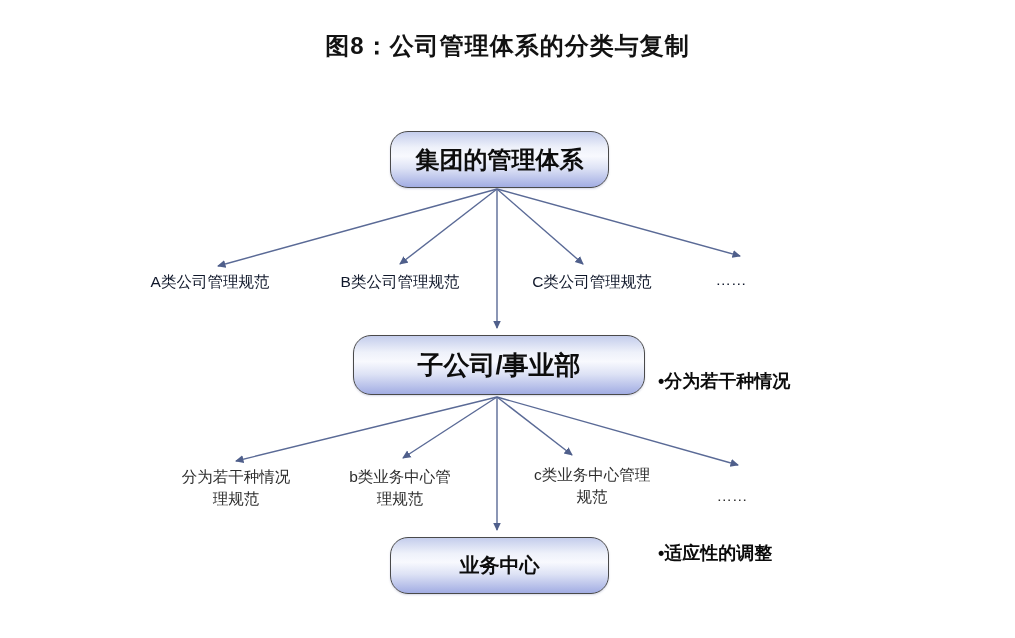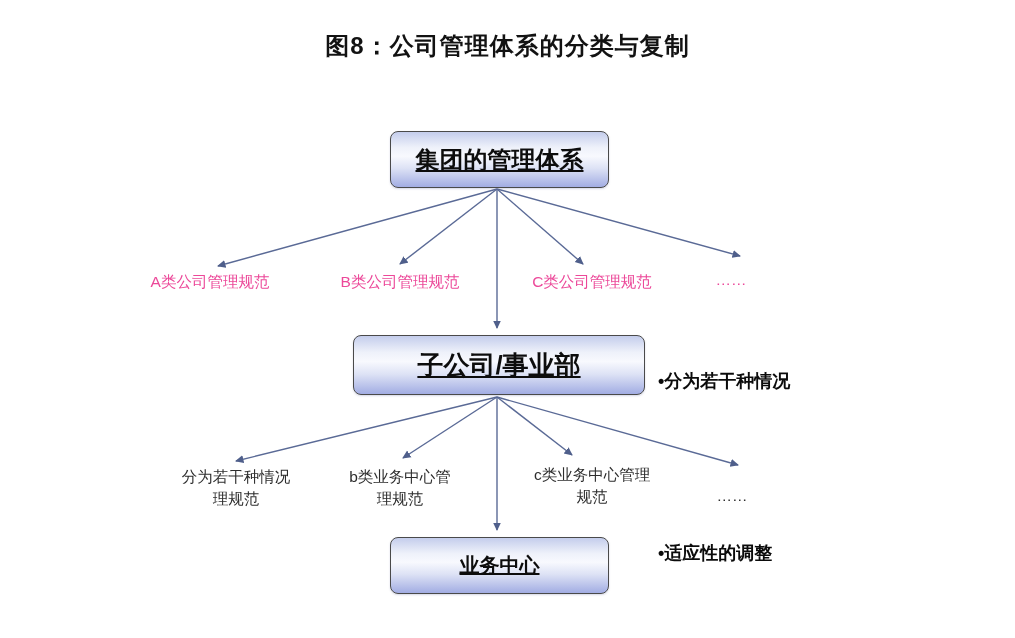--- a/index.html
+++ b/index.html
@@ -7,31 +7,31 @@
   .canvas{
     position:relative;width:1015px;height:638px;background:#ffffff;overflow:hidden;
   }
   .arrows{position:absolute;left:0;top:0;width:1015px;height:638px;pointer-events:none;}
   .title{
     position:absolute;left:0;top:30px;width:1015px;margin:0;
     text-align:center;font-size:24px;font-weight:bold;color:#121212;letter-spacing:1px;
   }
   .box{
     position:absolute;display:flex;align-items:center;justify-content:center;
-    border:1.5px solid #4a4a4a;border-radius:8px;
+    border:1.5px solid #4a4a4a;border-radius:18px;
     background:linear-gradient(180deg,#c4cdec 0%,#eef1fa 28%,#f8f9fe 44%,#dde2f5 66%,#a2ade3 100%);
     box-shadow:0 1px 2px rgba(90,100,160,0.25);
-    color:#0d0d0d;font-weight:bold;text-align:right;text-decoration:underline;
+    color:#0d0d0d;font-weight:bold;text-align:right;
   }
   .box-root{left:390px;top:131px;width:217px;height:55px;font-size:24px;}
   .box-mid{left:353px;top:335px;width:290px;height:58px;font-size:26px;}
   .box-bottom{left:390px;top:537px;width:217px;height:55px;font-size:20px;}
   .lbl{
     position:absolute;transform:translateX(-50%);
-    font-size:15.5px;color:#ec4899;white-space:nowrap;text-align:center;line-height:20px;
+    font-size:15.5px;color:#0f172a;white-space:nowrap;text-align:center;line-height:20px;
   }
   .lbl2{
     position:absolute;transform:translateX(-50%);
     font-size:15.5px;color:#2d2d2d;text-align:center;line-height:22px;white-space:nowrap;
   }
   .note{
     position:absolute;font-size:18px;font-weight:bold;color:#0b0b0b;white-space:nowrap;
   }
 </style>
 </head>

